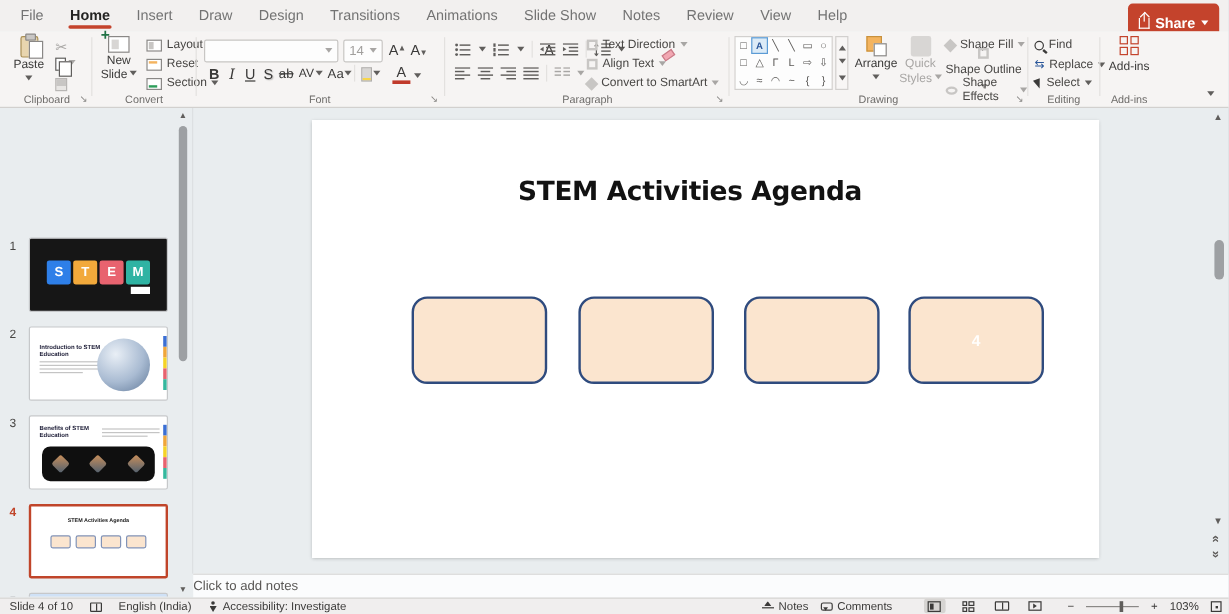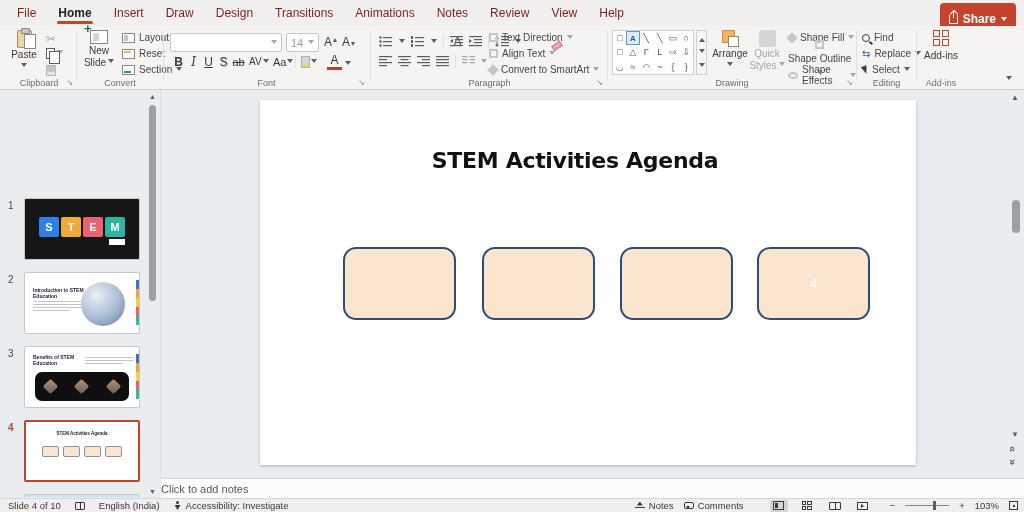--- a/index.html
+++ b/index.html
@@ -4,21 +4,21 @@
 <style>
   * { margin:0; padding:0; box-sizing:border-box; }
   html,body { background:#d0d2d4; }
   #app { position:relative; width:1024px; height:512px; overflow:hidden;
          font-family:"Liberation Sans", sans-serif; color:#3b3a39; background:#E9EDEF; }
   .abs { position:absolute; }
 
   
   .menubar { position:absolute; top:0; left:0; width:1024px; height:26px; background:#F2F0EF;
              display:flex; align-items:center; padding-left:6px; }
-  .mi { padding:0 11px; font-size:12px; color:#7f1d1d; height:26px; line-height:26px; cursor:default; }
+  .mi { padding:0 11px; font-size:12px; color:#737373; height:26px; line-height:26px; cursor:default; }
   .mi.active { font-weight:700; color:#242322; position:relative; }
   .mi.active::after { content:""; position:absolute; left:10px; right:10px; bottom:2px; height:3px;
                       border-radius:2px; background:#C4432C; }
   .share-btn { position:absolute; top:3px; right:8px; height:20px; background:#C4432C; color:#fff;
                border-radius:4px; display:flex; align-items:center; gap:5px; padding:16px 9px; font-size:12px; font-weight:600;}
   .share-ico { width:9px; height:9px; border:1px solid #fff; border-top:none; position:relative; }
   .share-ico::after { content:""; position:absolute; left:3px; top:-4px; width:1px; height:7px; background:#fff; }
   .share-ico::before { content:""; position:absolute; left:1px; top:-4px; width:5px; height:5px;
                        border-top:1px solid #fff; border-left:1px solid #fff; transform:rotate(45deg); }
   .chev { width:0; height:0; border:3px solid transparent; border-top:4px solid #605E5C; display:inline-block; margin-top:2px;}
@@ -132,21 +132,21 @@
                  color:#121212; font-family:"DejaVu Sans",sans-serif; letter-spacing:-.3px; }
   .sshape { position:absolute; top:147px; width:113px; height:73px; border:2px solid #2F4B7E; border-radius:13px;
             background:#FBE5CF; display:flex; align-items:center; justify-content:center;
             color:rgba(255,255,255,.95); font-size:13px; font-weight:700; }
 
   
   .notesbar { position:absolute; left:161px; top:478px; width:863px; height:20px; background:#FBFCFD;
               border-top:1px solid #D6D6D6; display:flex; align-items:center; 
               font-size:11px; color:#5A5856; }
   .statusbar { position:absolute; left:0; top:498px; width:1024px; height:14px; background:#F0EEEE;
-               border-top:1px solid #D8D6D4; font-size:9.5px; color:#3B3A39; display:flex; align-items:center; }
+               border-top:1px solid #D8D6D4; font-size:9.5px; color:#3B3A39; display:flex; }
   .sb-left { display:flex; align-items:center; gap:14px; padding-left:8px; }
   .sb-right { position:absolute; right:6px; display:flex; align-items:center; gap:10px; }
   .ic-book { width:10px; height:8px; border:1px solid #3B3A39; border-radius:1px; position:relative; flex:none;}
   .ic-book::after { content:""; position:absolute; left:4px; top:0; width:1px; height:6px; background:#3B3A39; }
   .ic-acc { width:8px; height:9px; position:relative; flex:none;}
   .ic-acc::before { content:""; position:absolute; left:2.5px; top:0; width:3px; height:3px; border-radius:50%; background:#3B3A39; }
   .ic-acc::after { content:""; position:absolute; left:1px; top:4px; width:6px; height:5px;
                    background:#3B3A39; clip-path:polygon(0 0,100% 0,50% 100%); }
   .sb-item { display:flex; align-items:center; gap:4px; }
   .ic-lectern { width:10px; height:8px; position:relative; flex:none;}
@@ -181,20 +181,21 @@
 <div id="app">
 
   <div class="menubar">
     <span class="mi">File</span>
     <span class="mi active">Home</span>
     <span class="mi">Insert</span>
     <span class="mi">Draw</span>
     <span class="mi">Design</span>
     <span class="mi">Transitions</span>
     <span class="mi">Animations</span>
+    <span class="mi">Slide Show</span>
     <span class="mi">Notes</span>
     <span class="mi">Review</span>
     <span class="mi">View</span>
     <span class="mi">Help</span>
     <div class="share-btn">
       <span class="share-ico"></span>
       <span>Share</span>
       <span class="chev w"></span>
     </div>
   </div>

